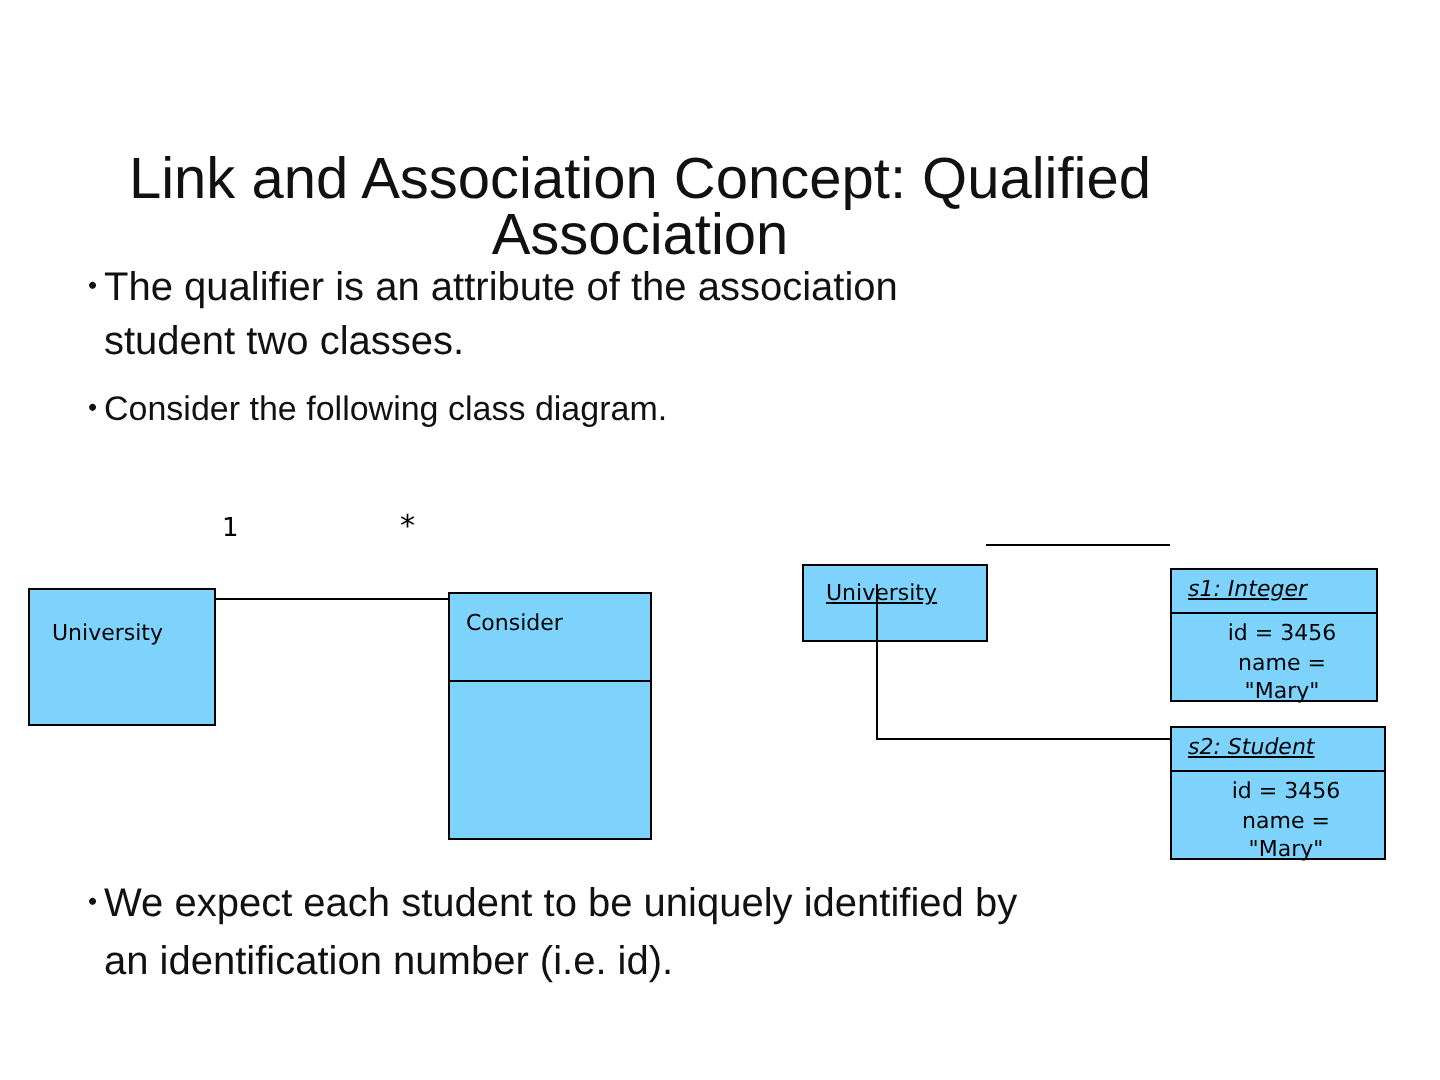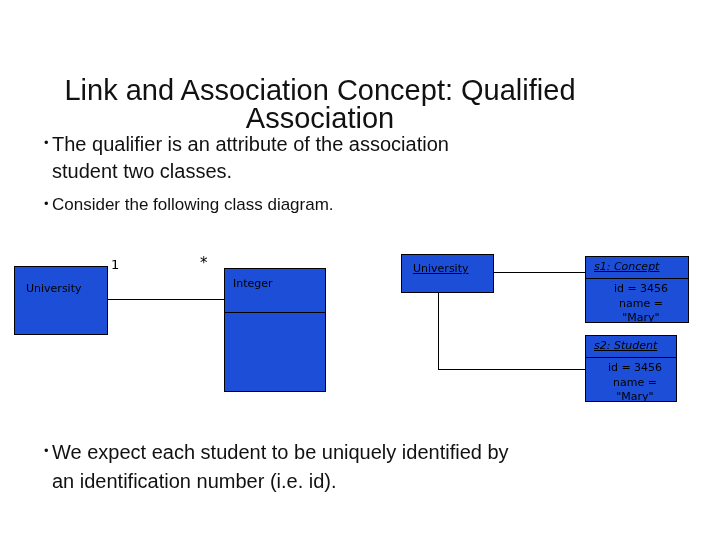--- a/index.html
+++ b/index.html
@@ -45,25 +45,26 @@
   .bullet-1 { left: 44px; top: 131px; font-size: 20px; line-height: 27px; width: 560px; }
   .bullet-2 { left: 44px; top: 194px; font-size: 17px; line-height: 22px; width: 560px; }
   .bullet-2 .marker { top: 3px; }
   .bullet-3 { left: 44px; top: 438px; font-size: 20px; line-height: 29px; width: 640px; }
   .bullet-3 .marker { top: 6px; }
   
   .dgm-box {
     position: absolute;
     box-sizing: border-box;
     border: 1px solid #000000;
-    background: #1d4ed8;
+    background: #7dd3fc;
     font-family: "DejaVu Sans", sans-serif;
     font-size: 11px;
     line-height: 13px;
     overflow: visible;
+    margin-top: 28px;
   }
   .dgm-line {
     position: absolute;
     background: #000000;
   }
   .mult {
     position: absolute;
     font-family: "DejaVu Sans", sans-serif;
     color: #000000;
   }
@@ -87,21 +88,21 @@
   .obj-card .head {
     height: 22px;
     border-bottom: 1px solid #000000;
     padding: 3px 0 0 8px;
     box-sizing: border-box;
     font-style: italic;
     text-decoration: underline;
   }
   .obj-card .attrs { padding: 3px 0 0 8px; line-height: 14.5px; overflow: visible; text-align: center; }
   .obj-s1 { left: 585px; top: 256px; width: 104px; height: 67px; }
-  .obj-s2 { left: 585px; top: 335px; width: 92px; height: 67px; }
+  .obj-s2 { left: 585px; top: 335px; width: 108px; height: 67px; }
   .conn-h1 { left: 493px; top: 272px; width: 92px; height: 1px; }
   .conn-v  { left: 438px; top: 292px; width: 1px; height: 77px; }
   .conn-h2 { left: 438px; top: 369px; width: 147px; height: 1px; }
 </style>
 </head>
 <body>
 
 <div class="slide">
 
   <div class="title">
@@ -137,39 +138,39 @@
     <div class="dgm-box cls-univ">
       <span>University</span>
     </div>
 
     <span class="mult mult-one">1</span>
     <span class="mult mult-star">*</span>
     <div class="dgm-line assoc-line"></div>
 
     <div class="dgm-box cls-stud">
       <div class="head">
-        <span>Integer</span>
+        <span>Consider</span>
       </div>
     </div>
 
   </div>
 
   <div>
 
     <div class="dgm-box obj-univ">
       <span class="oname">University</span>
     </div>
 
     <div class="dgm-line conn-h1"></div>
     <div class="dgm-line conn-v"></div>
     <div class="dgm-line conn-h2"></div>
 
     <div class="dgm-box obj-card obj-s1">
       <div class="head">
-        <span>s1: Concept</span>
+        <span>s1: Integer</span>
       </div>
       <div class="attrs">
         <span>id = 3456</span>
         <span>name =</span>
         <span>"Mary"</span>
       </div>
     </div>
 
     <div class="dgm-box obj-card obj-s2">
       <div class="head">

